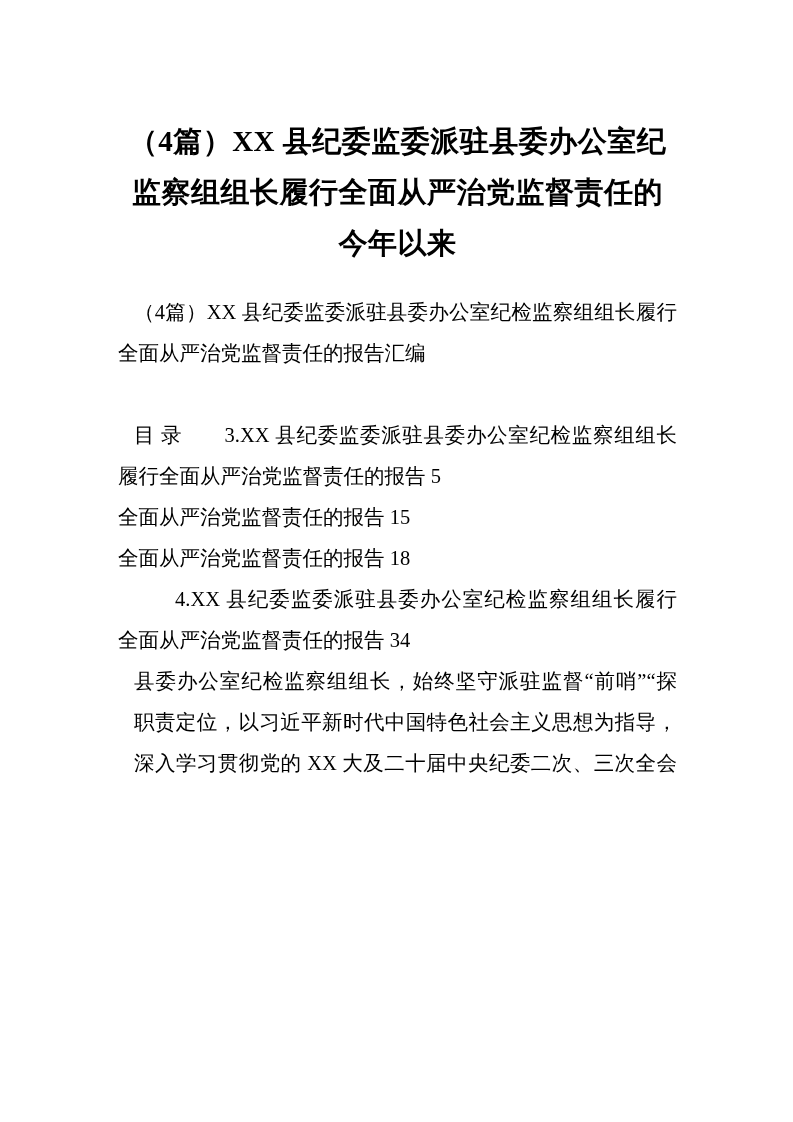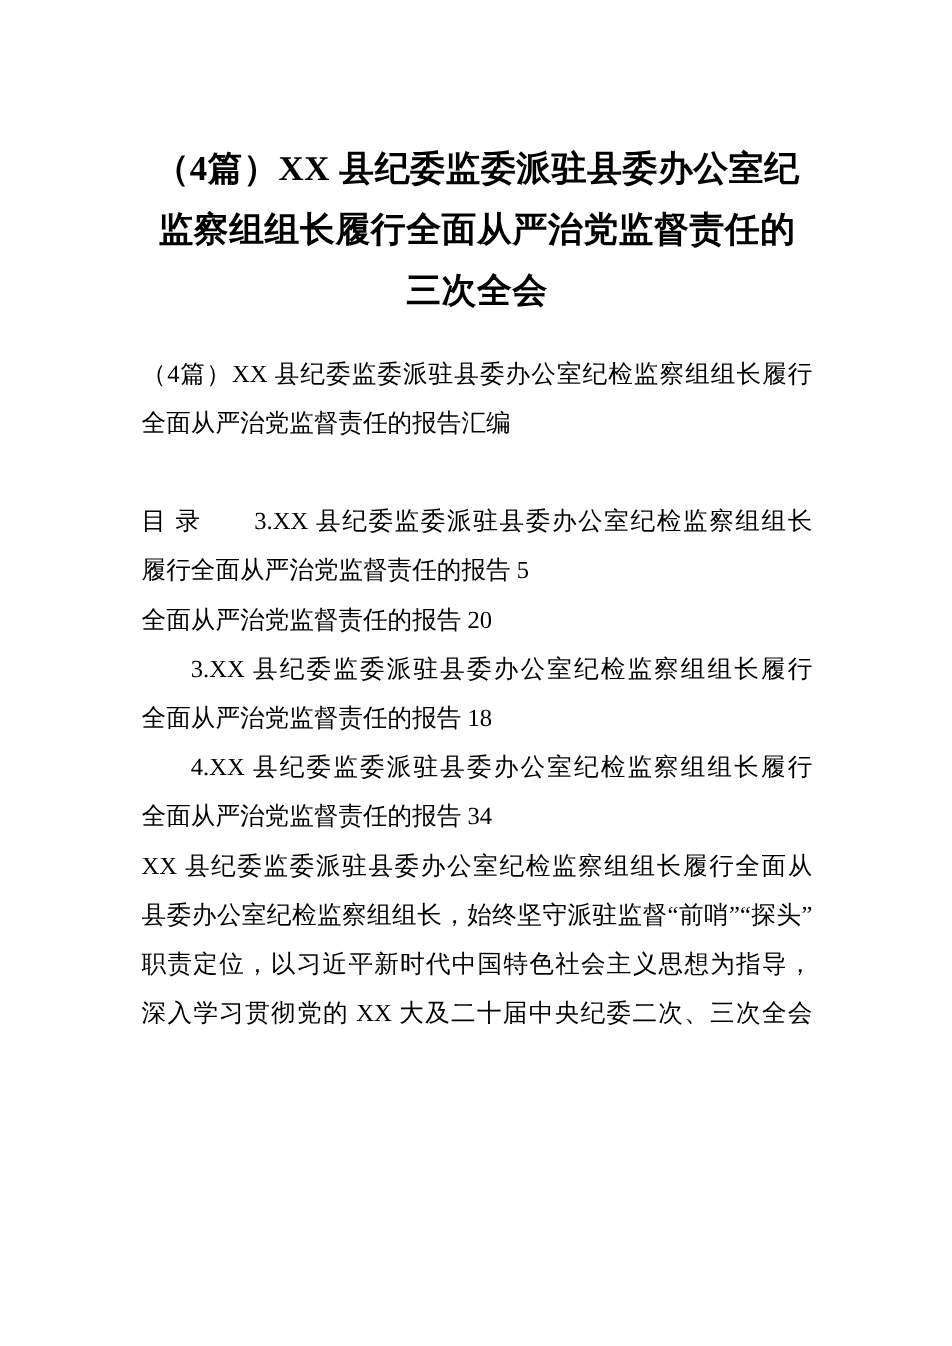--- a/index.html
+++ b/index.html
@@ -38,43 +38,42 @@
       line-height: 41px;
     }
     .line {
       height: 41px;
       overflow: hidden;
       text-align: justify;
       white-space: pre-wrap;
     }
     .line.fill {
       text-align-last: justify;
+      margin-left: 16px;
     }
     .line.blank {
       
     }
   </style>
 </head>
 <body>
 
 <div class="page">
   <h1 class="doc-title">
     <div class="title-line">（4篇）XX 县纪委监委派驻县委办公室纪检</div>
     <div class="title-line">监察组组长履行全面从严治党监督责任的</div>
-    <div class="title-line">三次全会</div>
+    <div class="title-line">今年以来</div>
   </h1>
   <div class="doc-body" id="body-lines">
       <div class="line fill">（4篇）XX 县纪委监委派驻县委办公室纪检监察组组长履行</div>
       <div class="line">全面从严治党监督责任的报告汇编</div>
       <div class="line blank"></div>
       <div class="line fill">目 录　　3.XX 县纪委监委派驻县委办公室纪检监察组组长</div>
       <div class="line">履行全面从严治党监督责任的报告 5</div>
-      <div class="line">全面从严治党监督责任的报告 20</div>
-      <div class="line fill" style="padding-left: 2em;">3.XX 县纪委监委派驻县委办公室纪检监察组组长履行</div>
+      <div class="line">全面从严治党监督责任的报告 15</div>
       <div class="line">全面从严治党监督责任的报告 18</div>
       <div class="line fill" style="padding-left: 2em;">4.XX 县纪委监委派驻县委办公室纪检监察组组长履行</div>
       <div class="line">全面从严治党监督责任的报告 34</div>
-      <div class="line fill">XX 县纪委监委派驻县委办公室纪检监察组组长履行全面从</div>
       <div class="line fill">县委办公室纪检监察组组长，始终坚守派驻监督“前哨”“探头”</div>
       <div class="line fill">职责定位，以习近平新时代中国特色社会主义思想为指导，</div>
       <div class="line fill">深入学习贯彻党的 XX 大及二十届中央纪委二次、三次全会</div>
     </div>
 </div>
 
 </body></html>

